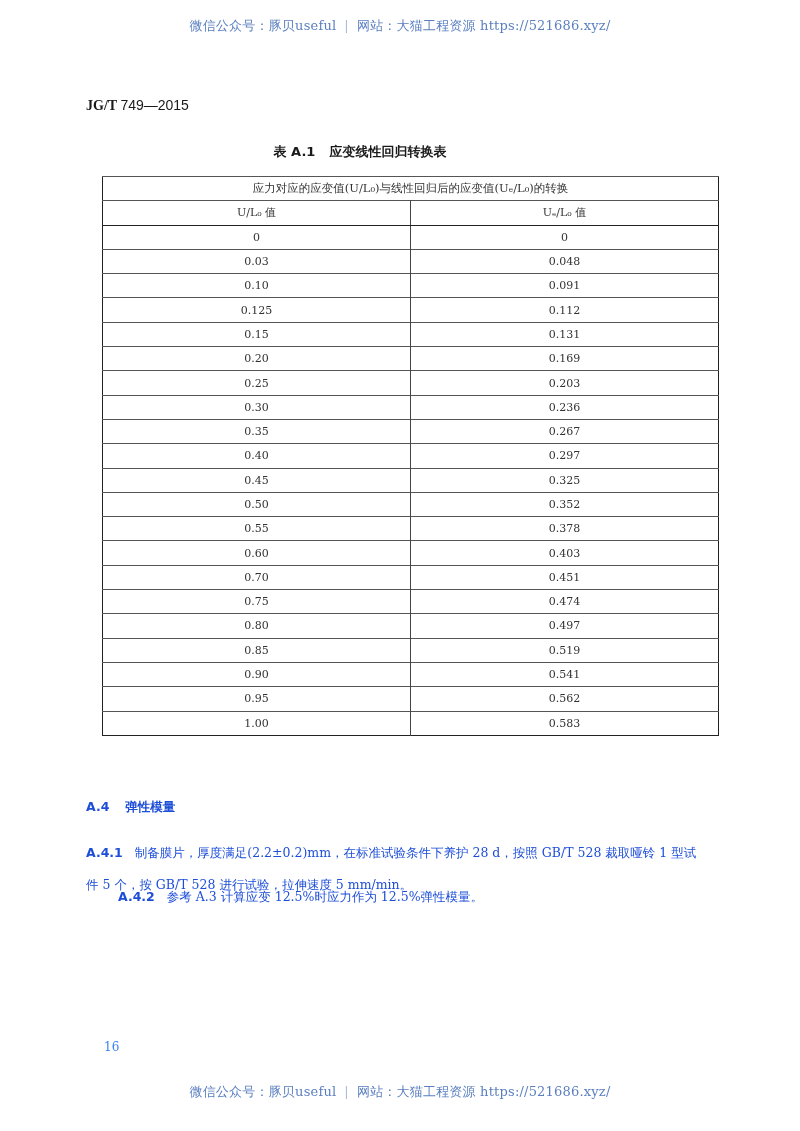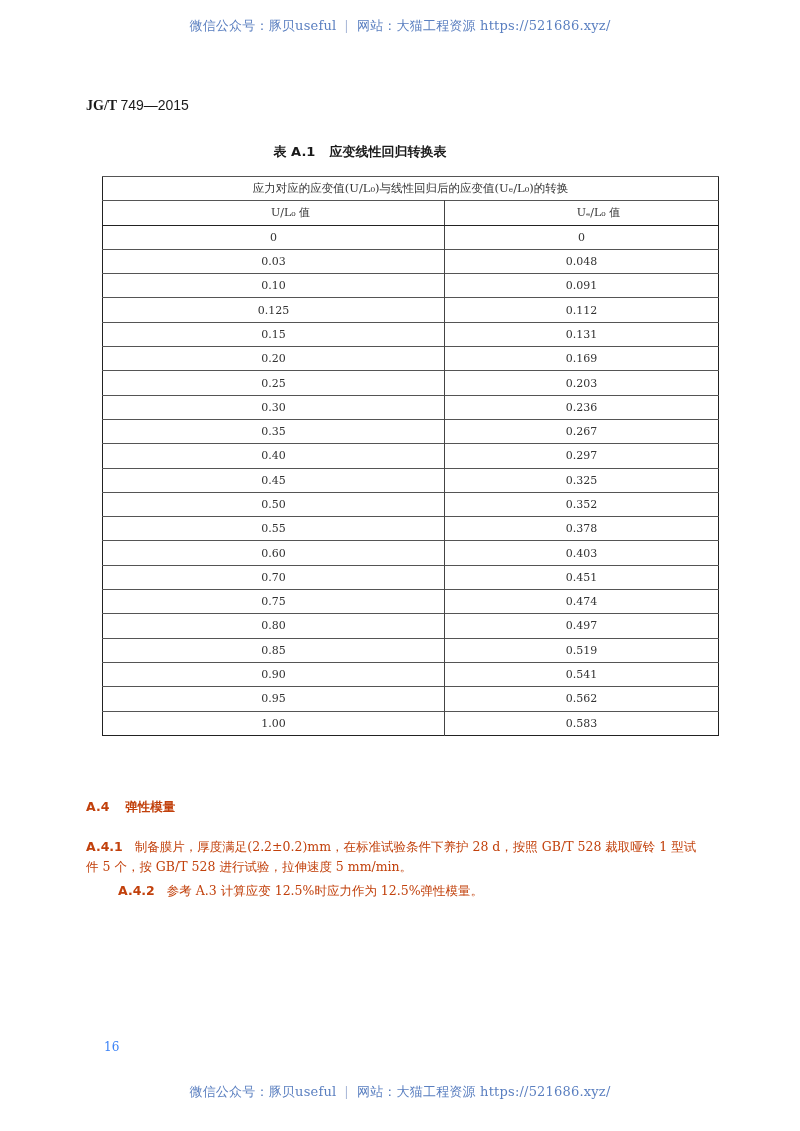--- a/index.html
+++ b/index.html
@@ -29,28 +29,28 @@
   table.conv {
     position: absolute; left: 86px; top: 176px; width: 617px;
     border-collapse: collapse; border: 1.6px solid #222;
     font-size: 11px; font-family: "DejaVu Serif", "Liberation Serif", serif; margin-left: 16px;
   }
   table.conv td, table.conv th {
     height: 23.3px; padding: 0; text-align: center; vertical-align: middle;
     border-top: 1px solid #555; font-weight: normal; color: #333;
   }
   table.conv td.c0, table.conv th.c0 { border-right: 1px solid #444; width: 307px; }
-  table.conv tr.head2 th { border-bottom: 1.6px solid #222; padding-left: 34px; }
+  table.conv tr.head2 th { border-bottom: 1.6px solid #222; }
   table.conv th.span { font-size: 11.5px; }
   .section {
-    position: absolute; left: 86px; font-size: 12.5px; color: #c2410c;
+    position: absolute; left: 86px; font-size: 12.5px; color: #1d4ed8;
   }
   .sec-head { top: 799px; font-weight: bold; font-family: "DejaVu Sans", sans-serif; }
   .sec-head .sn { margin-right: 16px; }
-  .para { left: 86px; width: 622px; line-height: 20px; font-size: 12.5px; }
+  .para { left: 86px; width: 622px; line-height: 32px; font-size: 12.5px; }
   .para .pn { font-weight: bold; font-family: "DejaVu Sans", sans-serif; margin-right: 12px; }
   .p1 { top: 837px; }
   .p2 { top: 881px; margin-left: 32px; }
   .page-num { position: absolute; left: 104px; top: 1040px; font-size: 12px; color: #3b82f6; }
 </style>
 </head>
 <body>
 
 <div class="watermark wm-top">
   <span>微信公众号：豚贝useful</span><span class="sep">|</span><span>网站：大猫工程资源 https://521686.xyz/</span>

